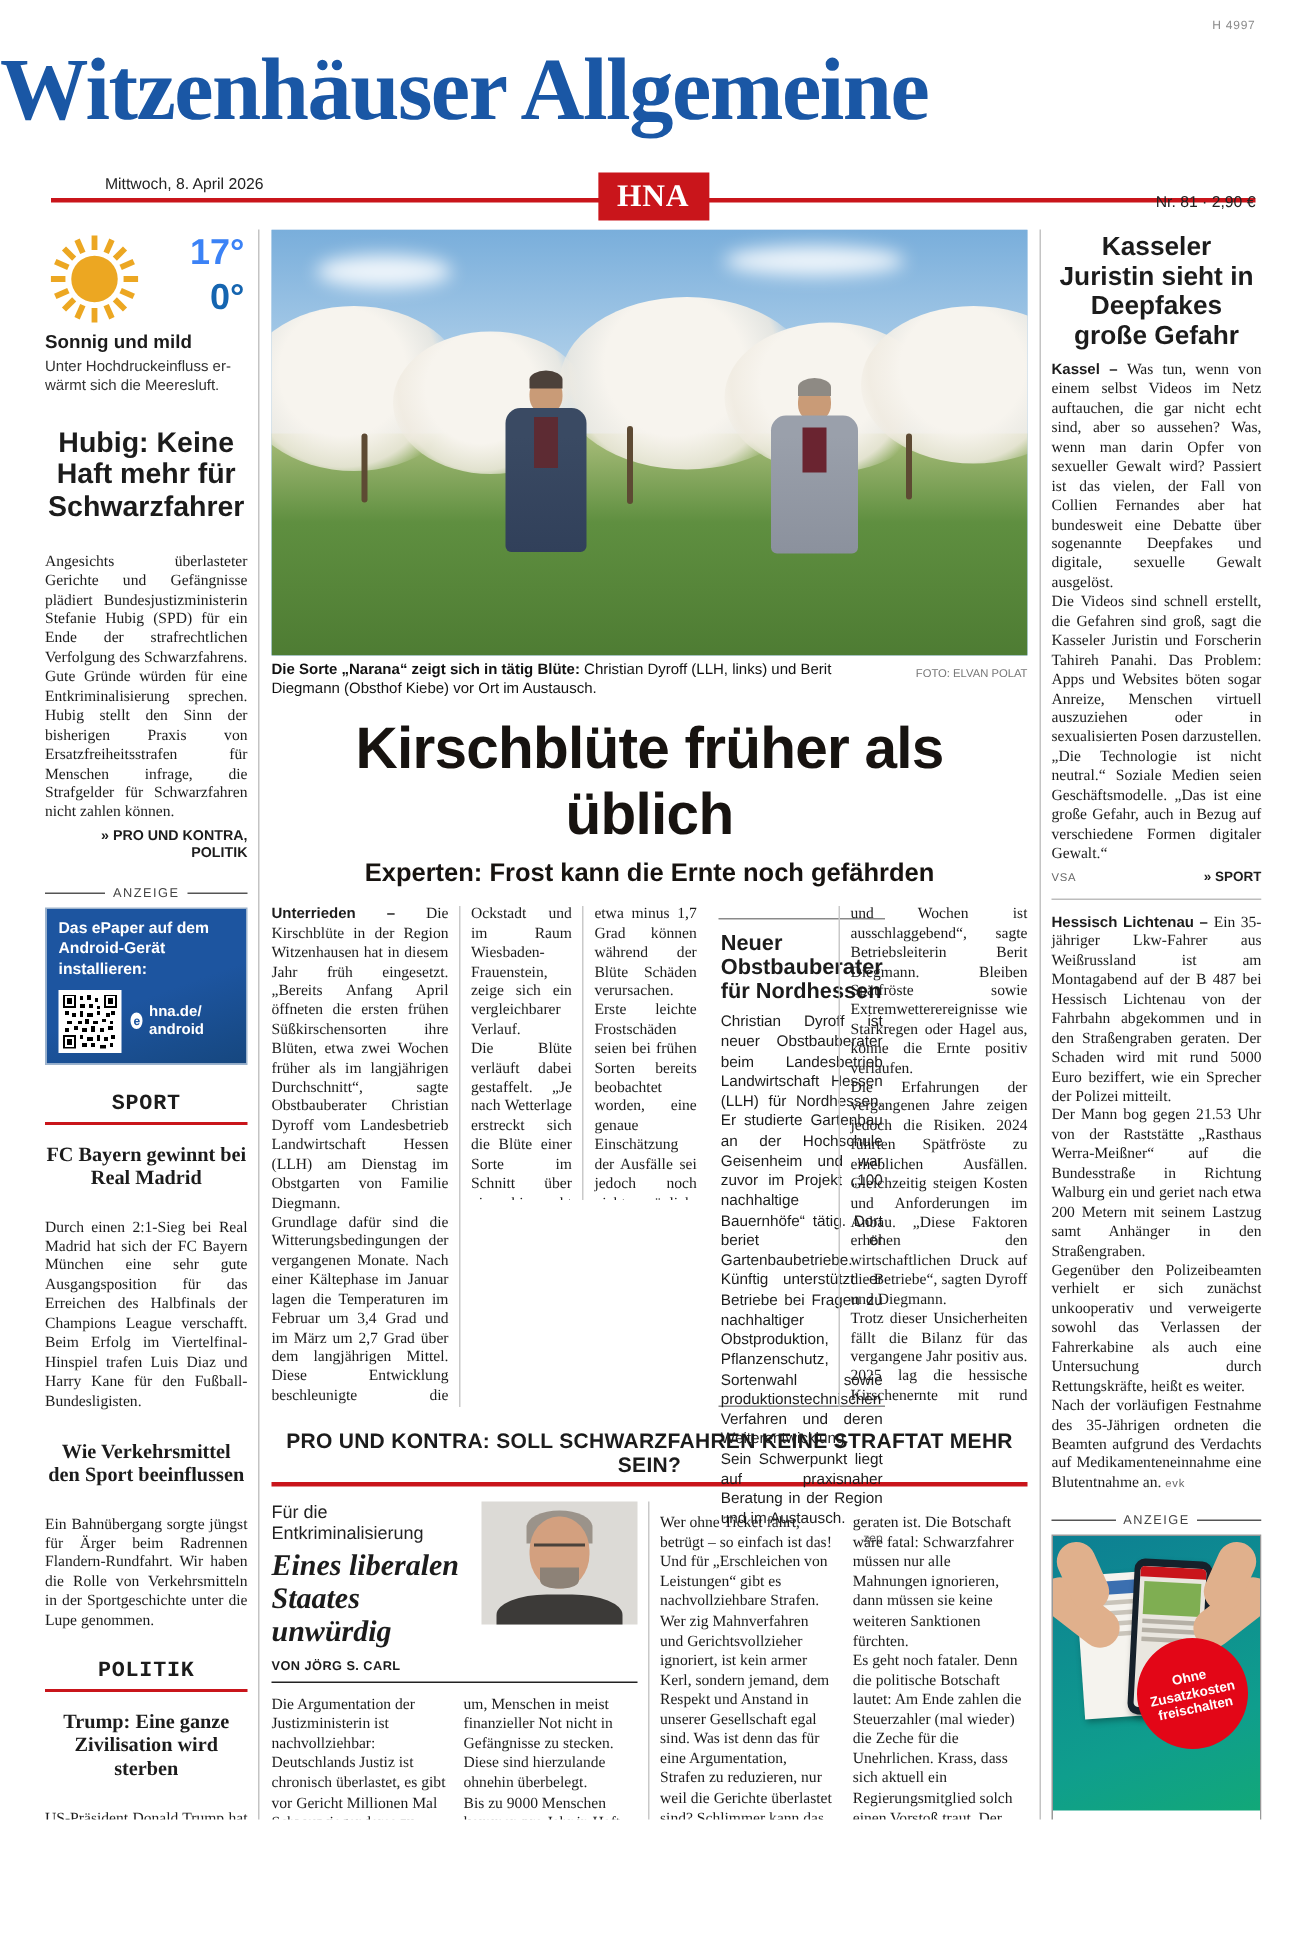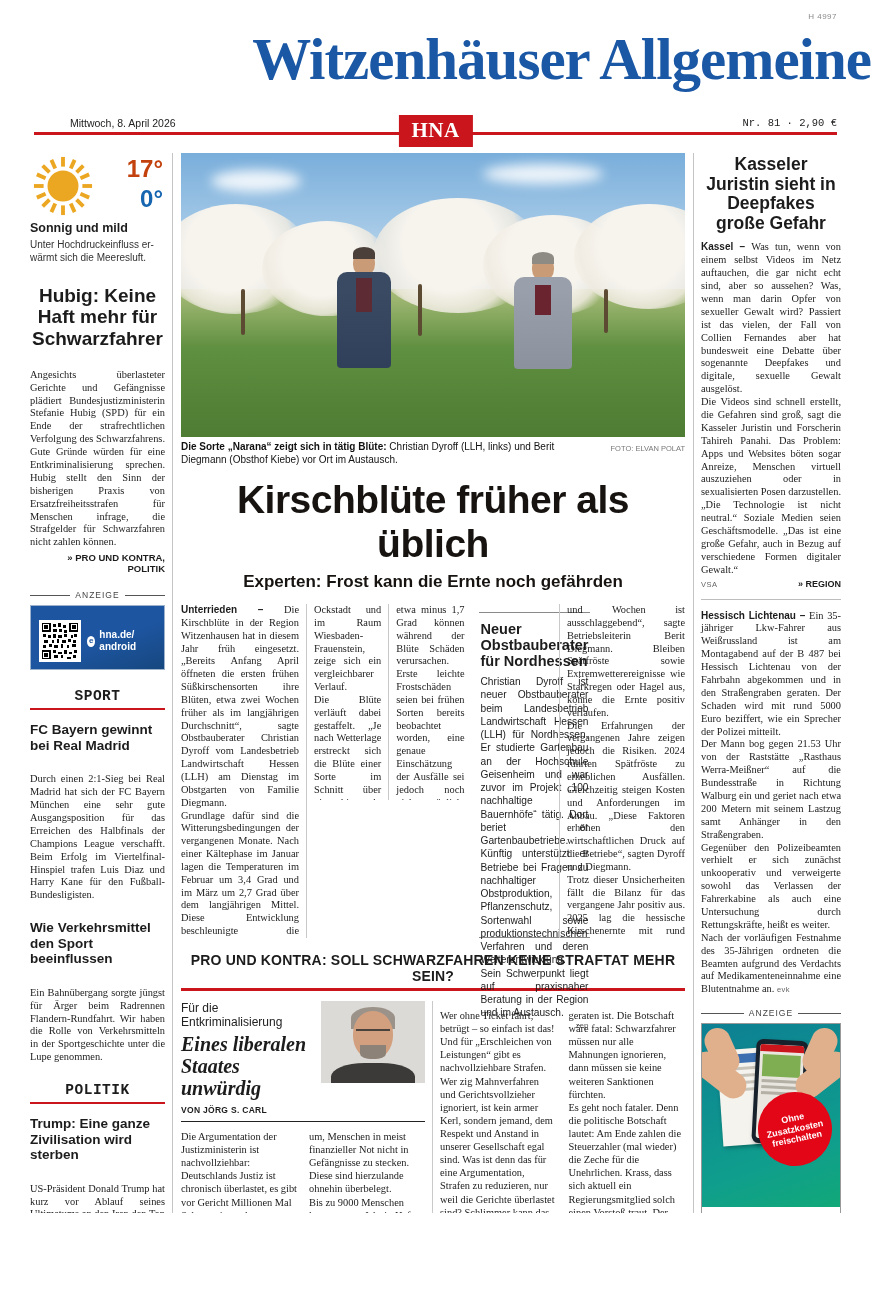--- a/index.html
+++ b/index.html
@@ -3,53 +3,53 @@
 <meta charset="utf-8">
 <style>
   * { margin:0; padding:0; box-sizing:border-box; }
   html,body { background:#ffffff; }
   body { width:871px; height:1300px; font-family:"Liberation Serif", serif; color:#1c1c1c; overflow:hidden; }
   .page { position:relative; width:871px; height:1300px; background:#fff; }
 
   
   .masthead { position:relative; padding-top:8px; }
   .pubcode { position:absolute; top:12px; right:34px; font-family:"Liberation Sans",sans-serif; font-size:8px; color:#8a8a8a; letter-spacing:.5px; }
-  .mast-title { text-align:right; font-family:"Liberation Serif",serif; font-weight:bold; color:#1a57a5; font-size:59px; letter-spacing:-1px; margin-top:22px; line-height:1; }
+  .mast-title { text-align:left; font-family:"Liberation Serif",serif; font-weight:bold; color:#1a57a5; font-size:59px; letter-spacing:-1px; margin-top:22px; line-height:1; }
   .dateline-row { position:relative; height:44px; margin:14px 34px 0 34px; }
   .dateline-row .redline { position:absolute; left:0; right:0; bottom:12px; height:3px; background:#c9151b; }
   .mast-date { position:absolute; left:0; bottom:18px; font-family:"Liberation Sans",sans-serif; font-size:10.5px; color:#222;padding-left:36px; }
-  .mast-issue { position:absolute; right:0; bottom:18px; font-family:Liberation Mono, monospace; font-size:10.5px; color:#222; }
+  .mast-issue { position:absolute; right:0; bottom:6px; font-family:Liberation Sans, sans-serif; font-size:10.5px; color:#222; }
   .hna-box { position:absolute; left:50%; transform:translateX(-50%); bottom:0; background:#c9151b; color:#fff; font-family:"Liberation Serif",serif; font-weight:bold; font-size:21px; padding:3px 13px 4px 13px; letter-spacing:.5px; }
 
   
   .content { display:flex; padding:0 30px; margin-top:6px; height:1060px; }
   .left-rail { width:142px; padding-right:7px; overflow:hidden; }
   .center-col { width:522px; padding:0 8px; border-left:1px solid #c4c4c4; border-right:1px solid #c4c4c4; overflow:hidden; }
   .right-rail { width:147px; padding-left:7px; overflow:hidden; }
 
   
   .weather { position:relative; height:118px; }
-  .temp-hi { position:absolute; right:2px; top:2px; color:#c2410c; font-family:"Liberation Sans",sans-serif; font-weight:bold; font-size:24px; }
+  .temp-hi { position:absolute; right:2px; top:2px; color:#3b82f6; font-family:"Liberation Sans",sans-serif; font-weight:bold; font-size:24px; }
   .temp-lo { position:absolute; right:2px; top:32px; color:#1565b0; font-family:"Liberation Sans",sans-serif; font-weight:bold; font-size:24px; }
   .weather-cond { position:absolute; left:0; top:68px; font-family:"Liberation Sans",sans-serif; font-weight:bold; font-size:12.5px; }
   .weather-desc { position:absolute; left:0; top:86px; font-family:"Liberation Sans",sans-serif; font-size:10px; line-height:1.25; color:#333; }
   .rail-head { font-family:"Liberation Sans",sans-serif; font-weight:bold; font-size:19px; line-height:1.12; text-align:center; margin:14px 0 8px 0; }
   .rail-body { font-size:10.4px; line-height:1.24; text-align:justify; hyphens:auto; white-space:pre-line;margin-top:20px; }
   .rail-ref { font-family:"Liberation Sans",sans-serif; font-weight:bold; font-size:9.5px; text-align:right; margin-top:3px; }
   .anzeige-div { display:flex; align-items:center; gap:5px; margin:16px 0 5px 0; font-family:"Liberation Sans",sans-serif; font-size:8.5px; letter-spacing:1px; color:#444; }
   .anzeige-div:before,.anzeige-div:after { content:""; flex:1; height:1px; background:#555; }
   .epaper-box { background:linear-gradient(160deg,#1d55a0 55%, #16477f); border:1px solid #9db3cc; padding:7px 8px; color:#fff; font-family:"Liberation Sans",sans-serif; }
   .epaper-box .ep-title { font-weight:bold; font-size:10.5px; line-height:1.25; }
   .ep-row { display:flex; align-items:center; margin-top:7px; gap:6px; }
   .qr { width:42px; height:42px; background:#fff; padding:3px; }
   .qr svg { display:block; width:36px; height:36px; }
   .ep-url { font-weight:bold; font-size:10px; line-height:1.2; display:flex; align-items:center; gap:4px; }
   .globe { width:11px; height:11px; border-radius:50%; background:#fff; color:#1d55a0; font-size:8px; font-weight:bold; display:inline-flex; align-items:center; justify-content:center; }
   .section-head { font-family:Liberation Mono, monospace; font-weight:bold; font-size:14.5px; text-align:center; letter-spacing:.5px; margin-top:18px; padding-bottom:4px; border-bottom:2.5px solid #c9151b; }
-  .rail-sub { font-family:Liberation Sans, sans-serif; font-weight:bold; font-size:13.5px; line-height:1.15; margin:12px 0 7px 0; }
+  .rail-sub { font-family:Liberation Serif, serif; font-weight:bold; font-size:13.5px; line-height:1.15; text-align:center; margin:12px 0 7px 0; }
 
   
   .photo { position:relative; height:284px; overflow:hidden; background:#86b5dd; }
   .ph-sky { position:absolute; inset:0; height:52%; background:linear-gradient(#79aedb,#cfe3f2); }
   .cloud { position:absolute; background:rgba(255,255,255,.85); border-radius:50%; filter:blur(6px); }
   .ph-grass { position:absolute; left:0; right:0; bottom:0; height:52%; background:linear-gradient(#a9bd7a,#5f8f40 40%,#4e7c33); }
   .blossom { position:absolute; border-radius:50%; background:radial-gradient(circle at 45% 40%, #f7f4ee 0 40%, rgba(240,235,225,.85) 60%, rgba(230,225,215,0) 72%); }
   .trunk { position:absolute; width:4px; background:#5d4a33; border-radius:2px; }
   .person { position:absolute; }
   .p-head { width:22px; height:26px; border-radius:50% 50% 45% 45%; background:#c99b77; margin:0 auto; position:relative; }
@@ -180,20 +180,21 @@
 
       <div>
         <div class="rail-head">Hubig: Keine Haft mehr für Schwarzfahrer</div>
         <div class="rail-body">Angesichts überlasteter Gerichte und Gefängnisse plädiert Bundesjustizministerin Stefanie Hubig (SPD) für ein Ende der strafrechtlichen Verfolgung des Schwarzfahrens. Gute Gründe würden für eine Entkriminalisierung sprechen. Hubig stellt den Sinn der bisherigen Praxis von Ersatzfreiheitsstrafen für Menschen infrage, die Strafgelder für Schwarzfahren nicht zahlen können.</div>
         <div class="rail-ref">» PRO UND KONTRA, POLITIK</div>
       </div>
 
       <div class="anzeige-div">ANZEIGE</div>
 
       <div class="epaper-box">
+        <div class="ep-title">Das ePaper auf dem Android-Gerät installieren:</div>
         <div class="ep-row">
           <div class="qr">
             <svg viewBox="0 0 29 29" shape-rendering="crispEdges">
               <rect width="29" height="29" fill="#fff"></rect>
               <g fill="#000">
                 <rect x="0" y="0" width="7" height="7"></rect>
                   <rect x="1" y="1" width="5" height="5" fill="#fff"></rect>
                   <rect x="2" y="2" width="3" height="3"></rect>
                 <rect x="22" y="0" width="7" height="7"></rect>
                   <rect x="23" y="1" width="5" height="5" fill="#fff"></rect>
@@ -363,21 +364,21 @@
     </div>
 
     <div class="right-rail">
 
       <div>
         <div class="rr-head">Kasseler Juristin sieht in Deepfakes große Gefahr</div>
         <div class="rr-body"><span class="dl">Kassel – </span><span>Was tun, wenn von einem selbst Videos im Netz auftauchen, die gar nicht echt sind, aber so aussehen? Was, wenn man darin Opfer von sexueller Gewalt wird? Passiert ist das vielen, der Fall von Collien Fernandes aber hat bundesweit eine Debatte über sogenannte Deepfakes und digitale, sexuelle Gewalt ausgelöst.
 Die Videos sind schnell erstellt, die Gefahren sind groß, sagt die Kasseler Juristin und Forscherin Tahireh Panahi. Das Problem: Apps und Websites böten sogar Anreize, Menschen virtuell auszuziehen oder in sexualisierten Posen darzustellen. „Die Technologie ist nicht neutral.“ Soziale Medien seien Geschäftsmodelle. „Das ist eine große Gefahr, auch in Bezug auf verschiedene Formen digitaler Gewalt.“</span></div>
         <div class="sig-row">
           <span class="tiny-sig">VSA</span>
-          <span class="endsig">» REGION</span>
+          <span class="endsig">» SPORT</span>
         </div>
       </div>
 
       <hr class="rr-div">
 
       <div>
         <div class="rr-body"><span class="dl">Hessisch Lichtenau – </span><span>Ein 35-jähriger Lkw-Fahrer aus Weißrussland ist am Montagabend auf der B 487 bei Hessisch Lichtenau von der Fahrbahn abgekommen und in den Straßengraben geraten. Der Schaden wird mit rund 5000 Euro beziffert, wie ein Sprecher der Polizei mitteilt.
 Der Mann bog gegen 21.53 Uhr von der Raststätte „Rasthaus Werra-Meißner“ auf die Bundesstraße in Richtung Walburg ein und geriet nach etwa 200 Metern mit seinem Lastzug samt Anhänger in den Straßengraben.
 Gegenüber den Polizeibeamten verhielt er sich zunächst unkooperativ und verweigerte sowohl das Verlassen der Fahrerkabine als auch eine Untersuchung durch Rettungskräfte, heißt es weiter.
 Nach der vorläufigen Festnahme des 35-Jährigen ordneten die Beamten aufgrund des Verdachts auf Medikamenteneinnahme eine Blutentnahme an.</span> <span class="tiny-sig">evk</span></div>

